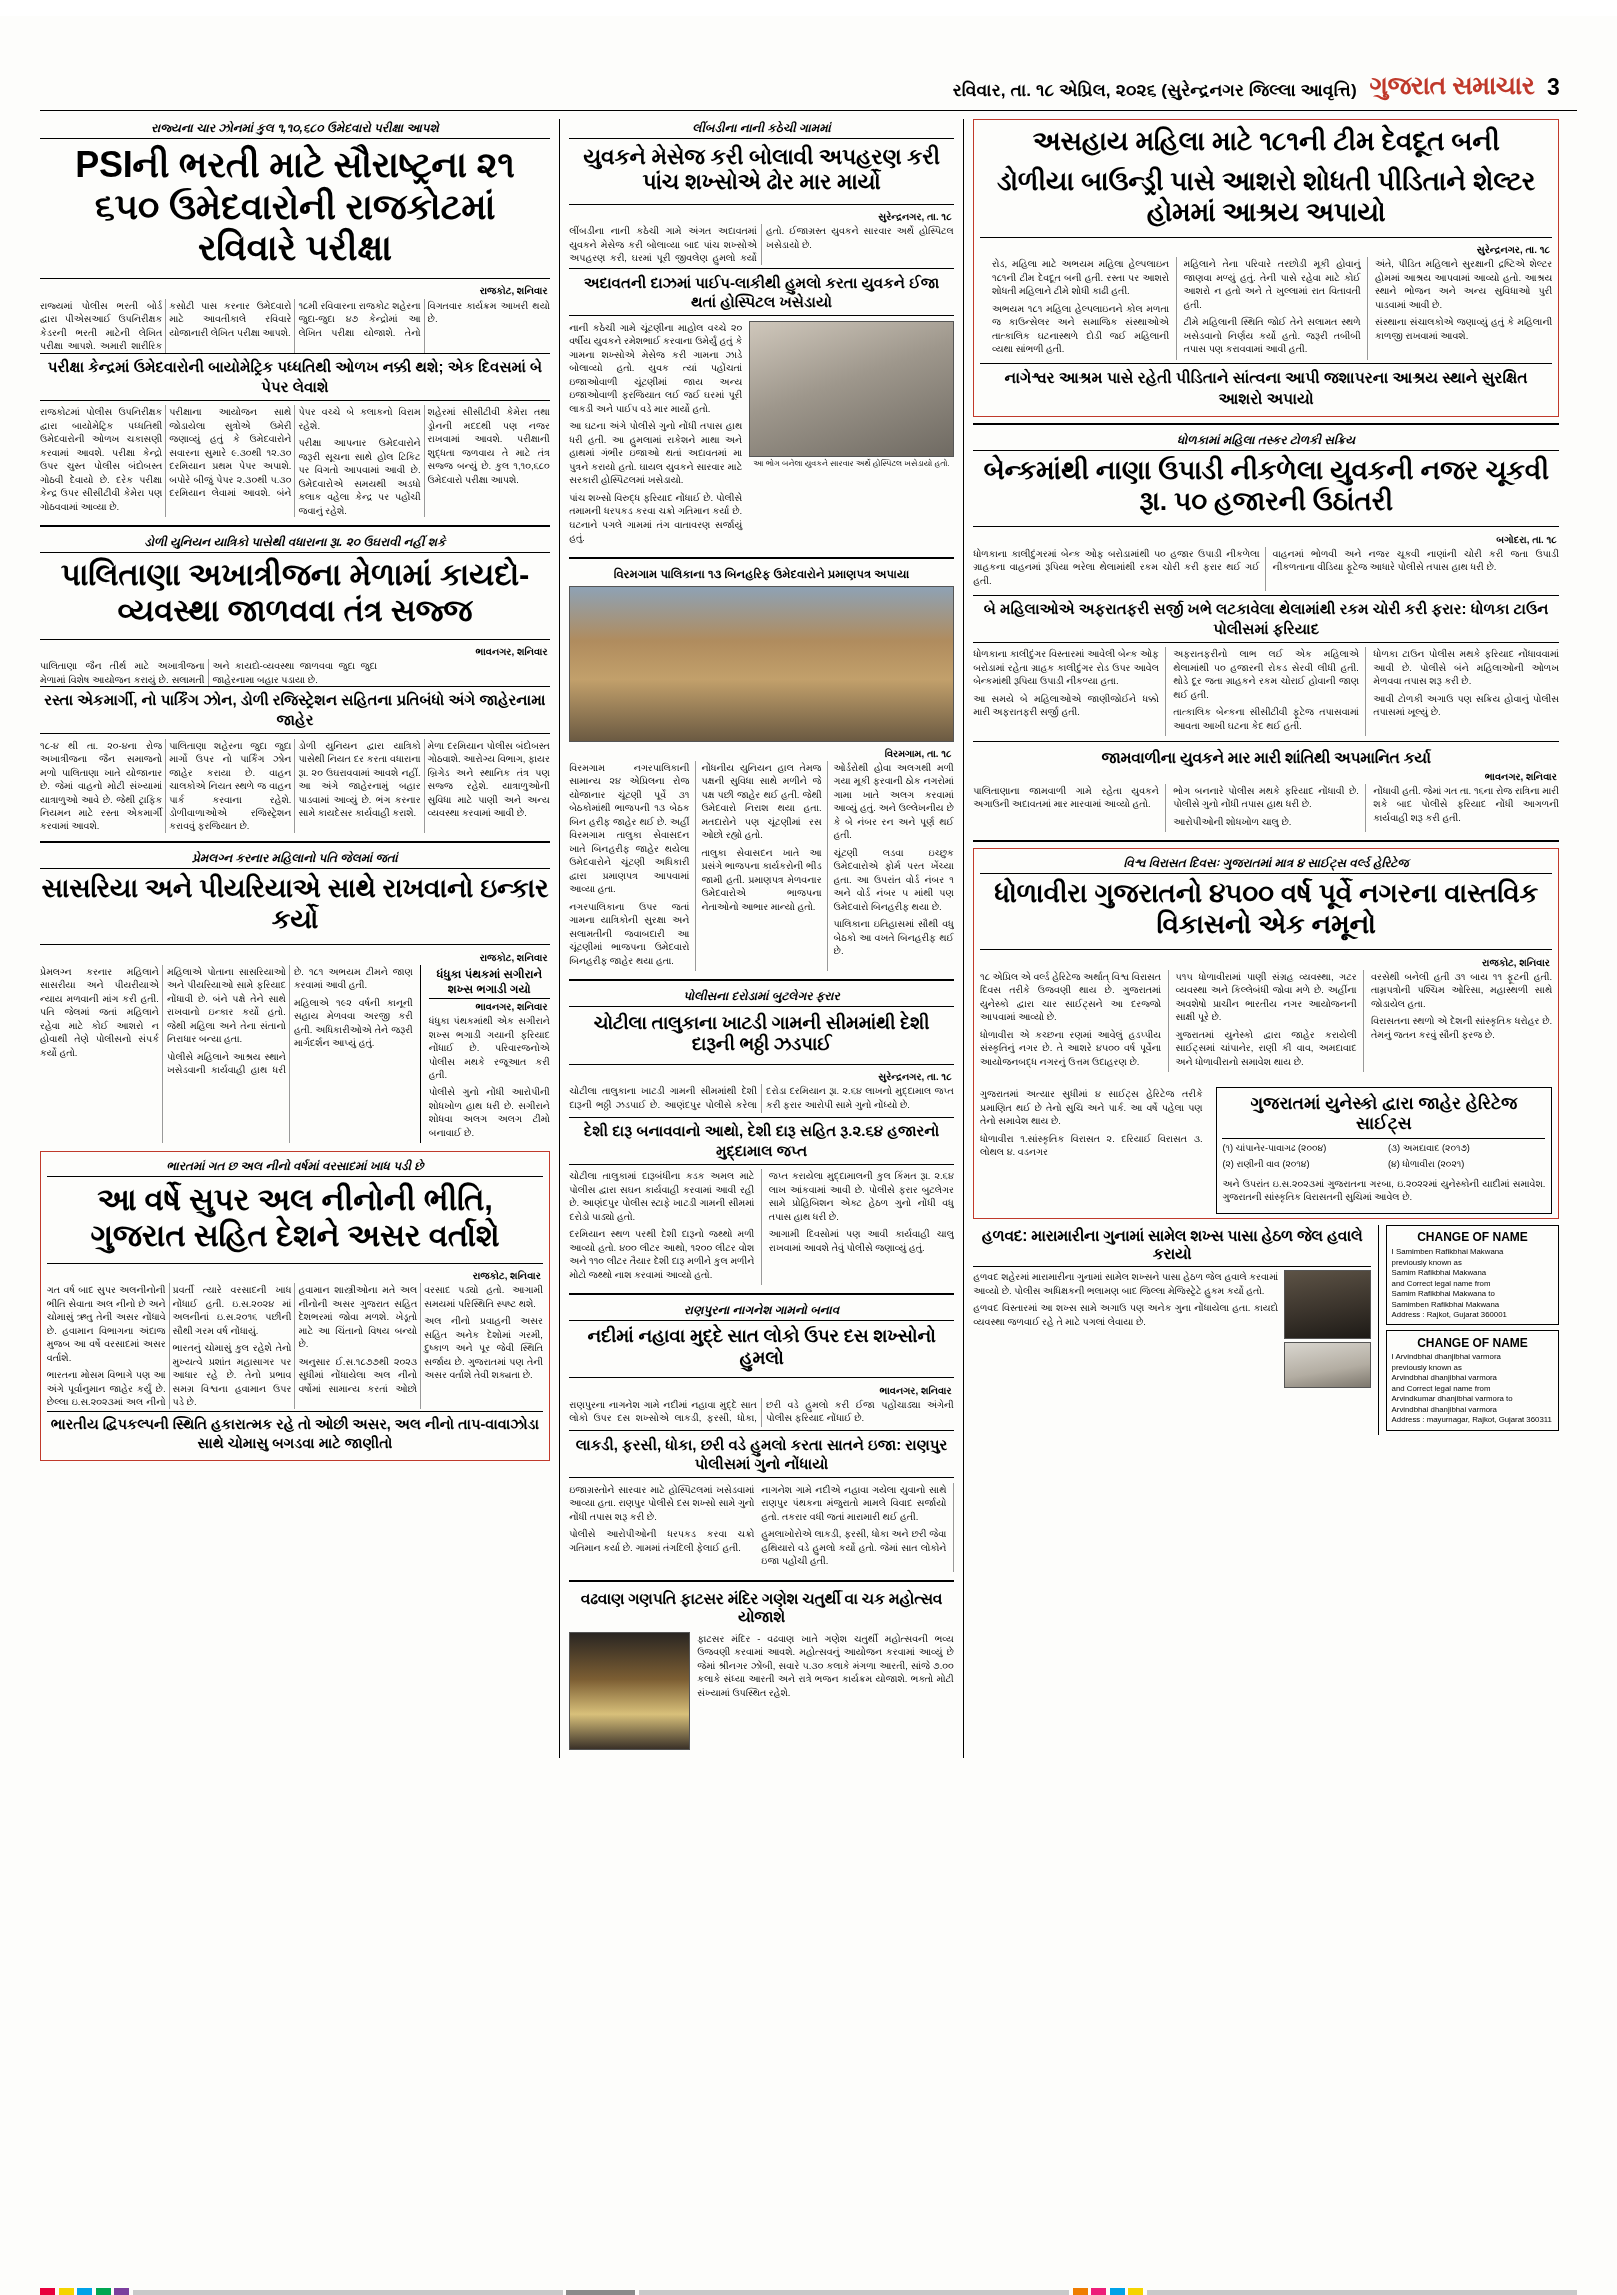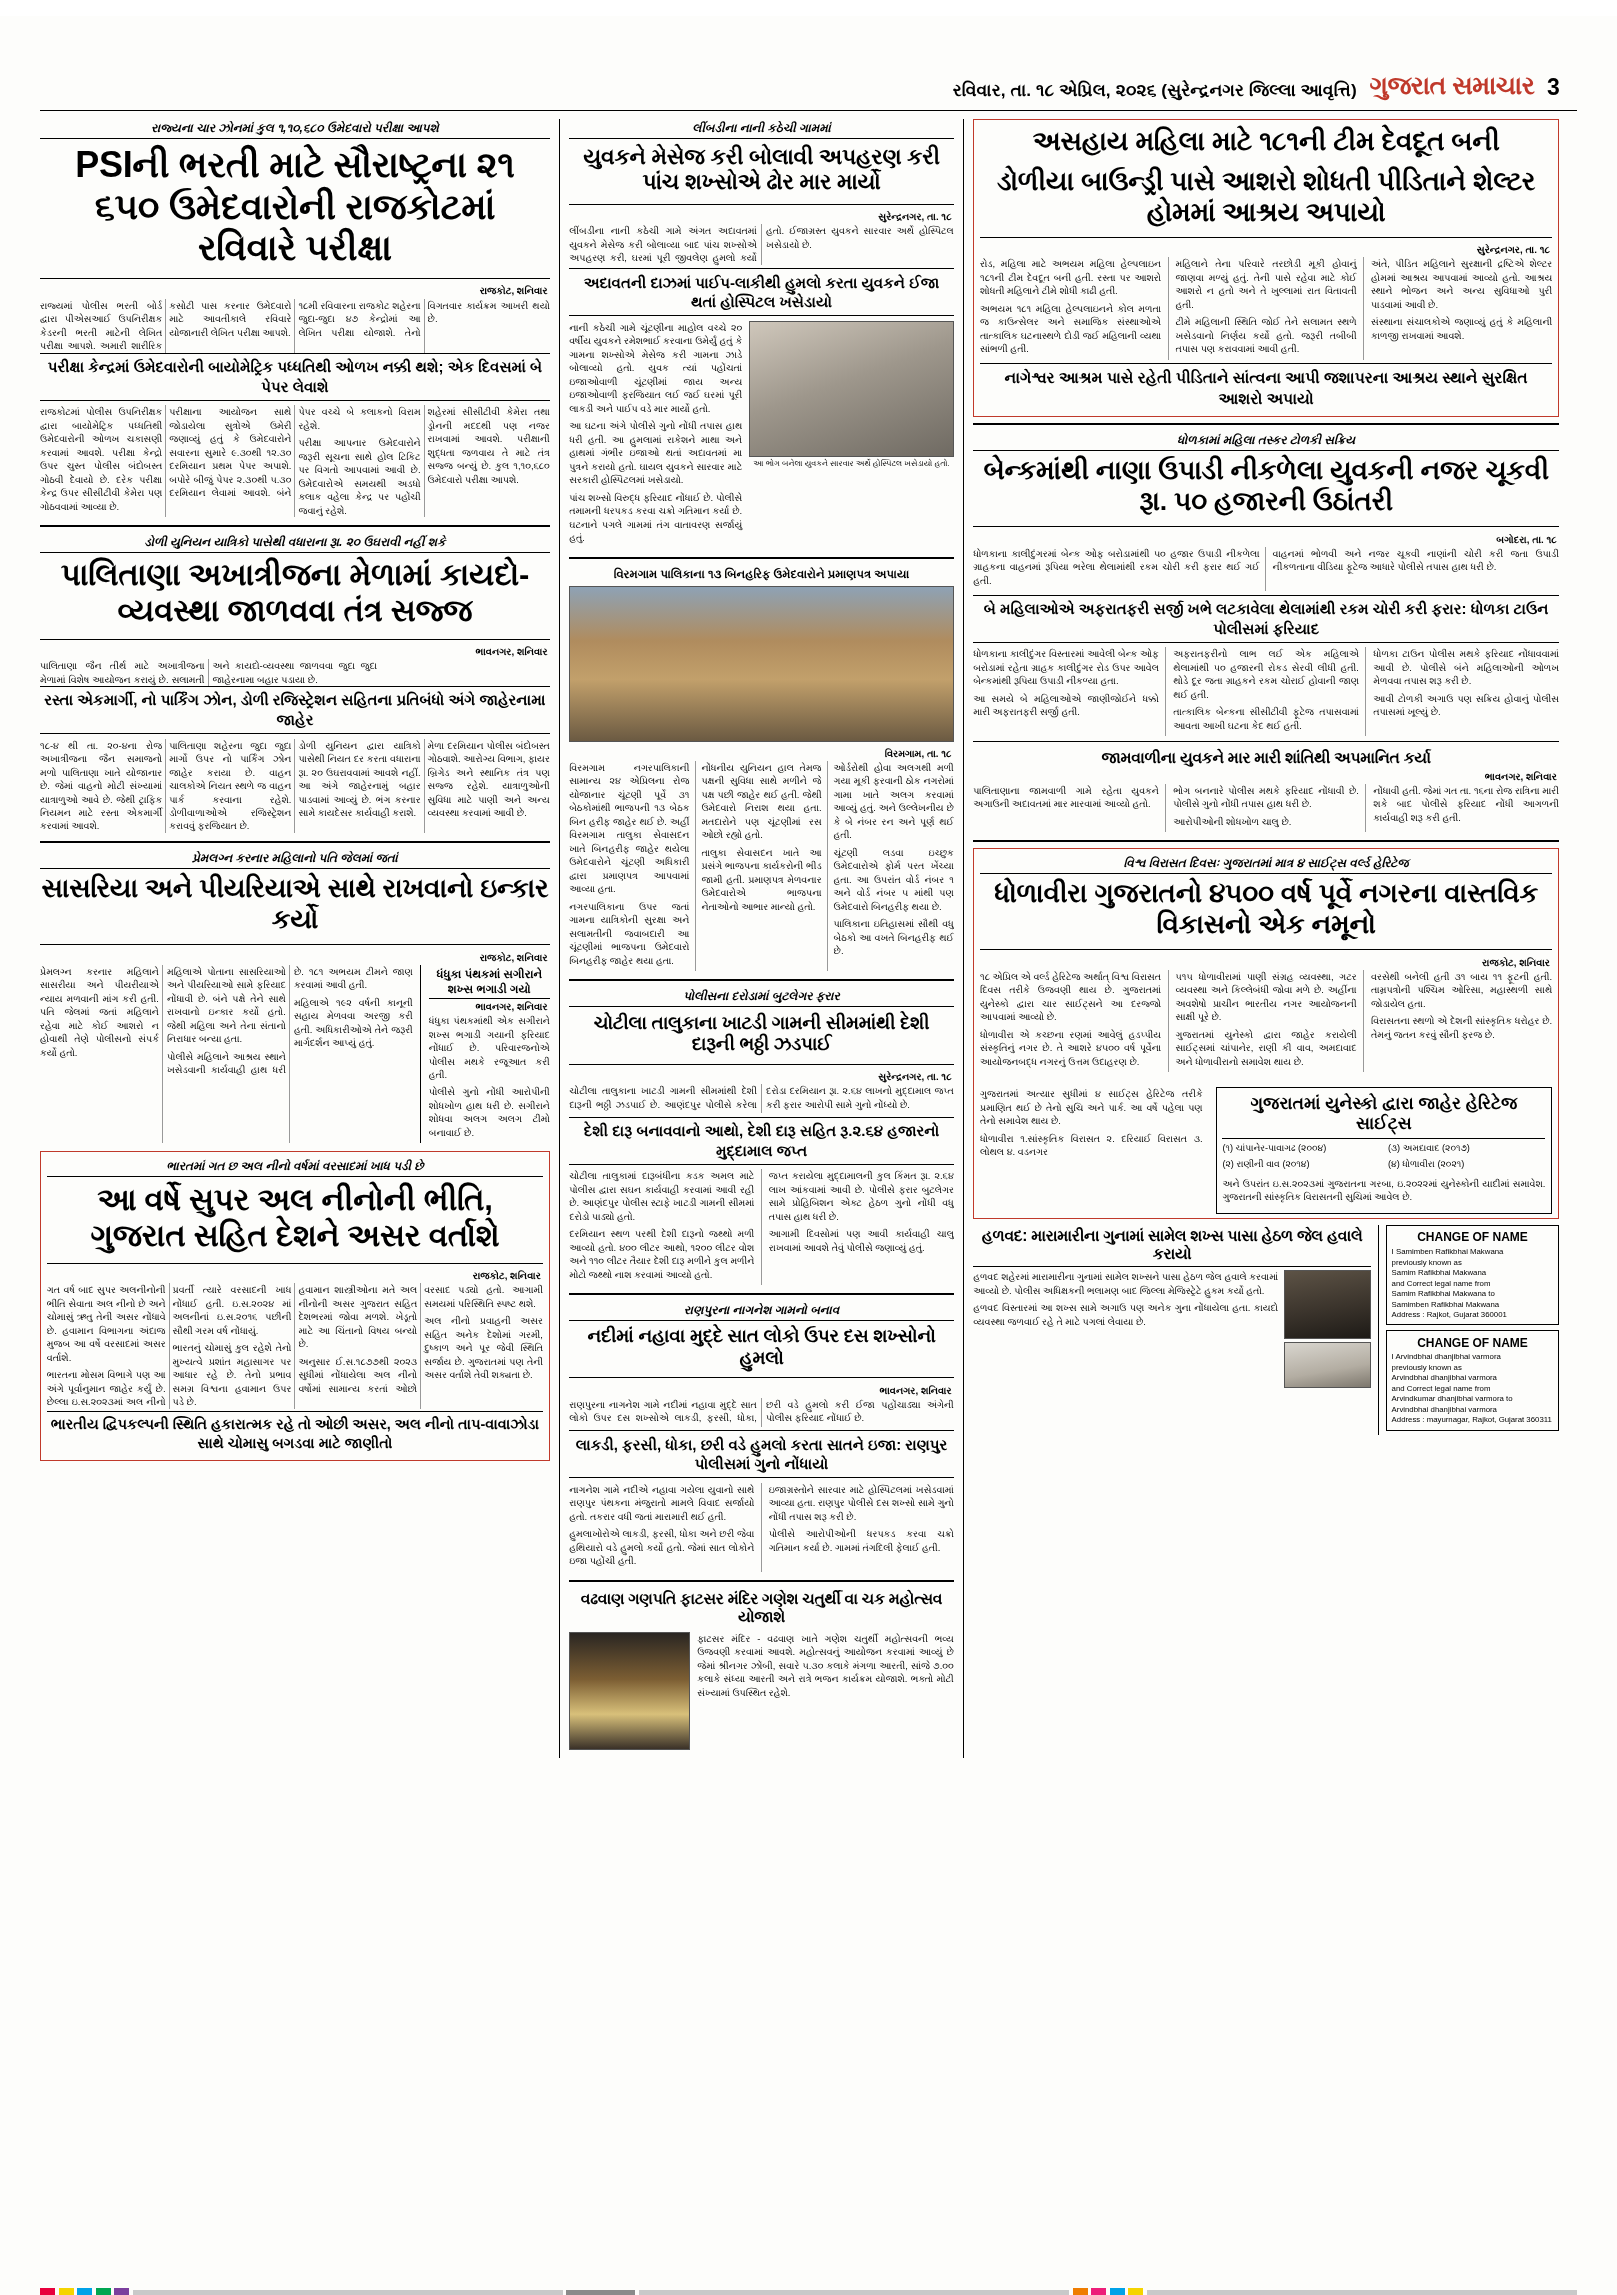--- a/index.html
+++ b/index.html
@@ -366,27 +366,27 @@
       <div class="block">
         <div class="kicker">રાણપુરના નાગનેશ ગામનો બનાવ</div>
         <div class="headline h-sm">નદીમાં નહાવા મુદ્દે સાત લોકો ઉપર દસ શખ્સોનો હુમલો</div>
         <div class="hairline"></div>
         <div class="byline">ભાવનગર, શનિવાર</div>
         <div class="body-cols-2 body-text">
           <p>રાણપુરના નાગનેશ ગામે નદીમાં નહાવા મુદ્દે સાત લોકો ઉપર દસ શખ્સોએ લાકડી, ફરસી, ધોકા, છરી વડે હુમલો કરી ઈજા પહોંચાડ્યા અંગેની પોલીસ ફરિયાદ નોંધાઈ છે.</p>
         </div>
         <div class="subhead" style="margin-top:3.5px">લાકડી, ફરસી, ધોકા, છરી વડે હુમલો કરતા સાતને ઇજા: રાણપુર પોલીસમાં ગુનો નોંધાયો</div>
         <div style="display:flex; gap:7px; margin-top:4.6px;">
+          <div class="body-text" style="flex:1;">
+            <p>ઇજાગ્રસ્તોને સારવાર માટે હોસ્પિટલમાં ખસેડવામાં આવ્યા હતા. રાણપુર પોલીસે દસ શખ્સો સામે ગુનો નોંધી તપાસ શરૂ કરી છે.</p>
+            <p>પોલીસે આરોપીઓની ધરપકડ કરવા ચક્રો ગતિમાન કર્યા છે. ગામમાં તંગદિલી ફેલાઈ હતી.</p>
+          </div>
           <div class="body-text" style="flex:1; border-right:0.6px solid #999; padding-right:6.4px;">
             <p>નાગનેશ ગામે નદીએ નહાવા ગયેલા યુવાનો સાથે રાણપુર પંથકના મંજુરાતો મામલે વિવાદ સર્જાયો હતો. તકરાર વધી જતાં મારામારી થઈ હતી.</p>
             <p>હુમલાખોરોએ લાકડી, ફરસી, ધોકા અને છરી જેવા હથિયારો વડે હુમલો કર્યો હતો. જેમાં સાત લોકોને ઇજા પહોંચી હતી.</p>
-          </div>
-          <div class="body-text" style="flex:1;">
-            <p>ઇજાગ્રસ્તોને સારવાર માટે હોસ્પિટલમાં ખસેડવામાં આવ્યા હતા. રાણપુર પોલીસે દસ શખ્સો સામે ગુનો નોંધી તપાસ શરૂ કરી છે.</p>
-            <p>પોલીસે આરોપીઓની ધરપકડ કરવા ચક્રો ગતિમાન કર્યા છે. ગામમાં તંગદિલી ફેલાઈ હતી.</p>
           </div>
         </div>
       </div>
 
       <div class="dbl-rule"></div>
 
       <div class="block">
         <div class="headline h-xs" style="padding:2.3px 1.2px;">વઢવાણ ગણપતિ ફાટસર મંદિર ગણેશ ચતુર્થી વા ચક મહોત્સવ યોજાશે</div>
         <div style="display:flex; gap:7px; margin-top:3.5px;">
           <div style="width:121px;">
@@ -401,21 +401,21 @@
     </div>
 
     <div class="col col-right">
 
       <div class="boxed">
         <div class="headline h-lg" style="padding-top:1.2px">અસહાય મહિલા માટે ૧૮૧ની ટીમ દેવદૂત બની</div>
         <div class="headline h-lg">ડોળીયા બાઉન્ડ્રી પાસે આશરો શોધતી પીડિતાને શેલ્ટર હોમમાં આશ્રય અપાયો</div>
         <div class="hairline"></div>
         <div class="byline">સુરેન્દ્રનગર, તા. ૧૮</div>
         <div style="display:flex; gap:7px;">
-          <div class="body-text" style="flex:1; border-right:0.6px solid #999; padding-right:6.4px;">
+          <div class="body-text" style="flex:1; border-right:0.6px solid #999; padding-right:6.4px;margin-left:12px;">
             <p>રોડ, મહિલા માટે અભયમ મહિલા હેલ્પલાઇન ૧૮૧ની ટીમ દેવદૂત બની હતી. રસ્તા પર આશરો શોધતી મહિલાને ટીમે શોધી કાઢી હતી.</p>
             <p>અભયમ ૧૮૧ મહિલા હેલ્પલાઇનને કોલ મળતા જ કાઉન્સેલર અને સમાજિક સંસ્થાઓએ તાત્કાલિક ઘટનાસ્થળે દોડી જઈ મહિલાની વ્યથા સાંભળી હતી.</p>
           </div>
           <div class="body-text" style="flex:1; border-right:0.6px solid #999; padding-right:6.4px;">
             <p>મહિલાને તેના પરિવારે તરછોડી મૂકી હોવાનું જાણવા મળ્યું હતું. તેની પાસે રહેવા માટે કોઈ આશરો ન હતો અને તે ખુલ્લામાં રાત વિતાવતી હતી.</p>
             <p>ટીમે મહિલાની સ્થિતિ જોઈ તેને સલામત સ્થળે ખસેડવાનો નિર્ણય કર્યો હતો. જરૂરી તબીબી તપાસ પણ કરાવવામાં આવી હતી.</p>
           </div>
           <div class="body-text" style="flex:1;">
             <p>અંતે, પીડિત મહિલાને સુરક્ષાની દ્રષ્ટિએ શેલ્ટર હોમમાં આશ્રય આપવામાં આવ્યો હતો. આશ્રય સ્થાને ભોજન અને અન્ય સુવિધાઓ પુરી પાડવામાં આવી છે.</p>
             <p>સંસ્થાના સંચાલકોએ જણાવ્યું હતું કે મહિલાની કાળજી રાખવામાં આવશે.</p>

